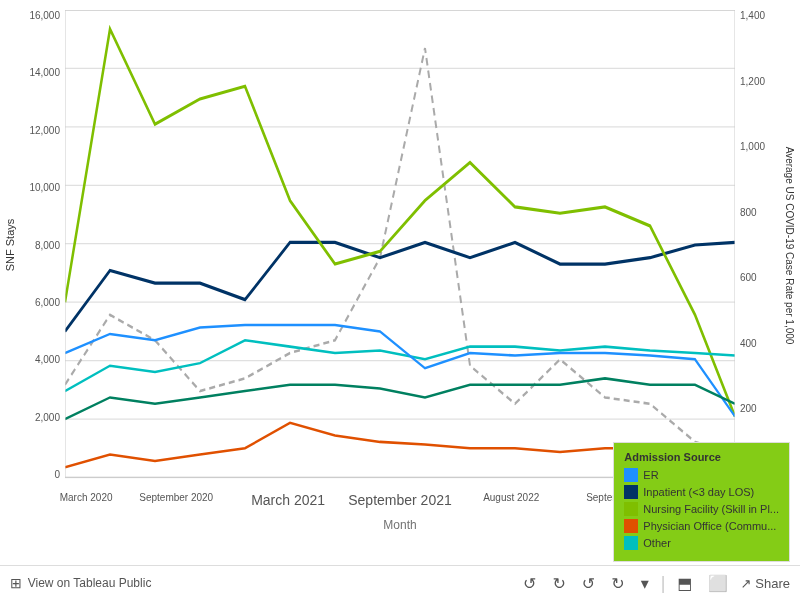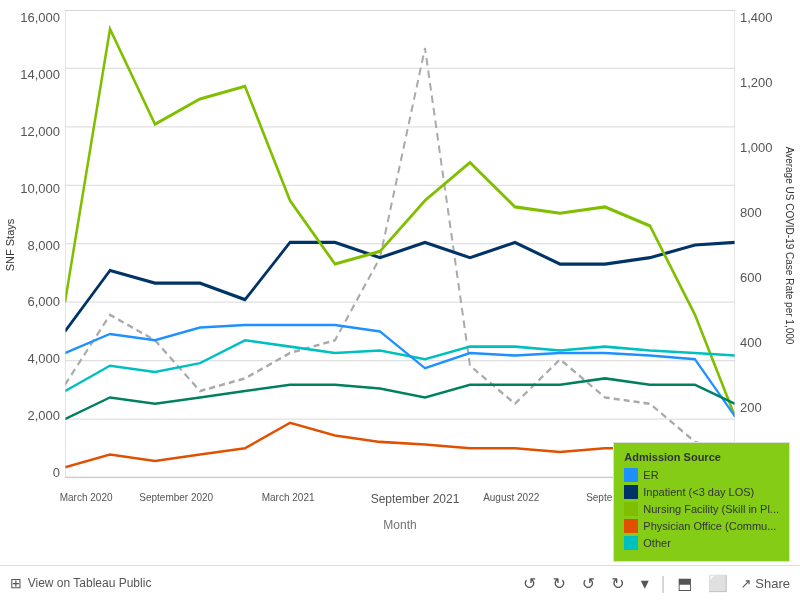--- a/index.html
+++ b/index.html
@@ -43,21 +43,21 @@
       right: 0;
       width: 65px;
       bottom: 120px;
       display: flex;
       flex-direction: column;
       justify-content: space-between;
       align-items: flex-start;
       padding-left: 5px;
     }
     .y-label {
-      font-size: 13px;
+      font-size: 10px;
       color: #555;
     }
     .legend {
       position: absolute;
       right: 10px;
       bottom: 110px;
       background: #84cc16;
       border: 1px solid #ddd;
       padding: 8px 10px;
       font-size: 11px;
@@ -325,22 +325,22 @@
         "></polyline>
 
       <rect x="0" y="0" width="670" height="368" fill="none" stroke="#ccc" stroke-width="1"></rect>
     </svg>
   </div>
 
   <div style="position:absolute;bottom:88px;left:65px;right:65px;">
     <div style="position:relative;height:20px;">
       <span style="position:absolute;left:0%;transform:translateX(-10%);font-size:10px;color:#555;">March 2020</span>
       <span style="position:absolute;left:16.6%;transform:translateX(-50%);font-size:10px;color:#555;">September 2020</span>
-      <span style="position:absolute;left:33.3%;transform:translateX(-50%);font-size:10px;color:#555;">March 2021</span>
-      <span style="position:absolute;left:50%;transform:translateX(-50%);font-size:12px;color:#555;margin-left:15px;">September 2021</span>
+      <span style="position:absolute;left:33.3%;transform:translateX(-50%);font-size:14px;color:#555;">March 2021</span>
+      <span style="position:absolute;left:50%;transform:translateX(-50%);font-size:14px;color:#555;">September 2021</span>
       <span style="position:absolute;left:66.6%;transform:translateX(-50%);font-size:10px;color:#555;">August 2022</span>
       <span style="position:absolute;left:83.3%;transform:translateX(-50%);font-size:10px;color:#555;">September 2022</span>
       <span style="position:absolute;left:100%;transform:translateX(-90%);font-size:10px;color:#555;">March 2023</span>
     </div>
   </div>
 
   <div style="position:absolute;bottom:68px;left:50%;transform:translateX(-50%);">
     <span style="font-size:12px;color:#737373;margin-top:28px;">Month</span>
   </div>
 

